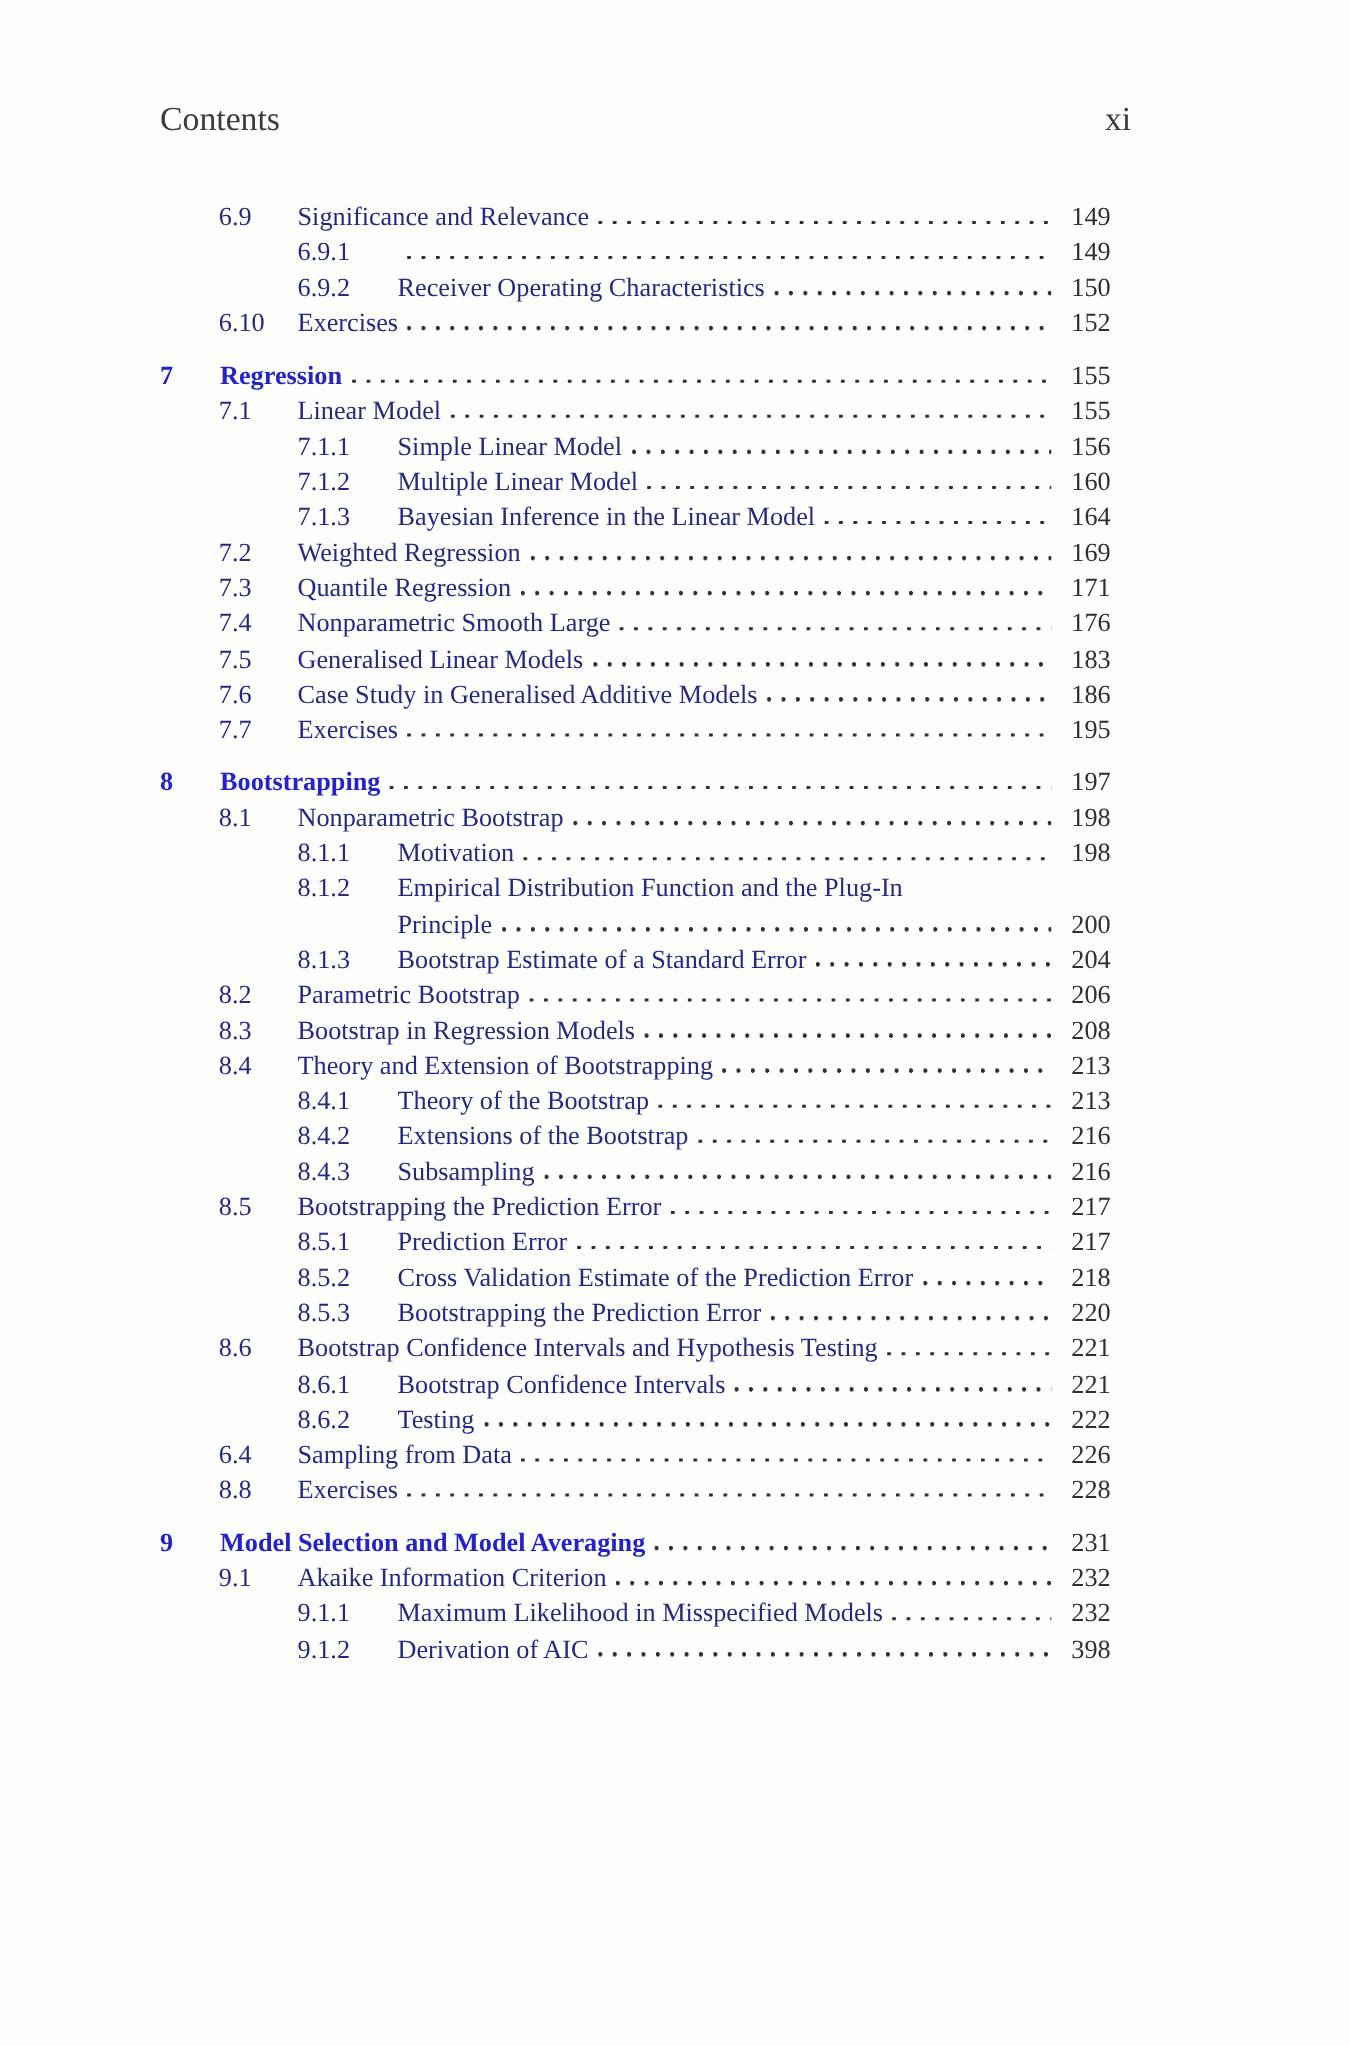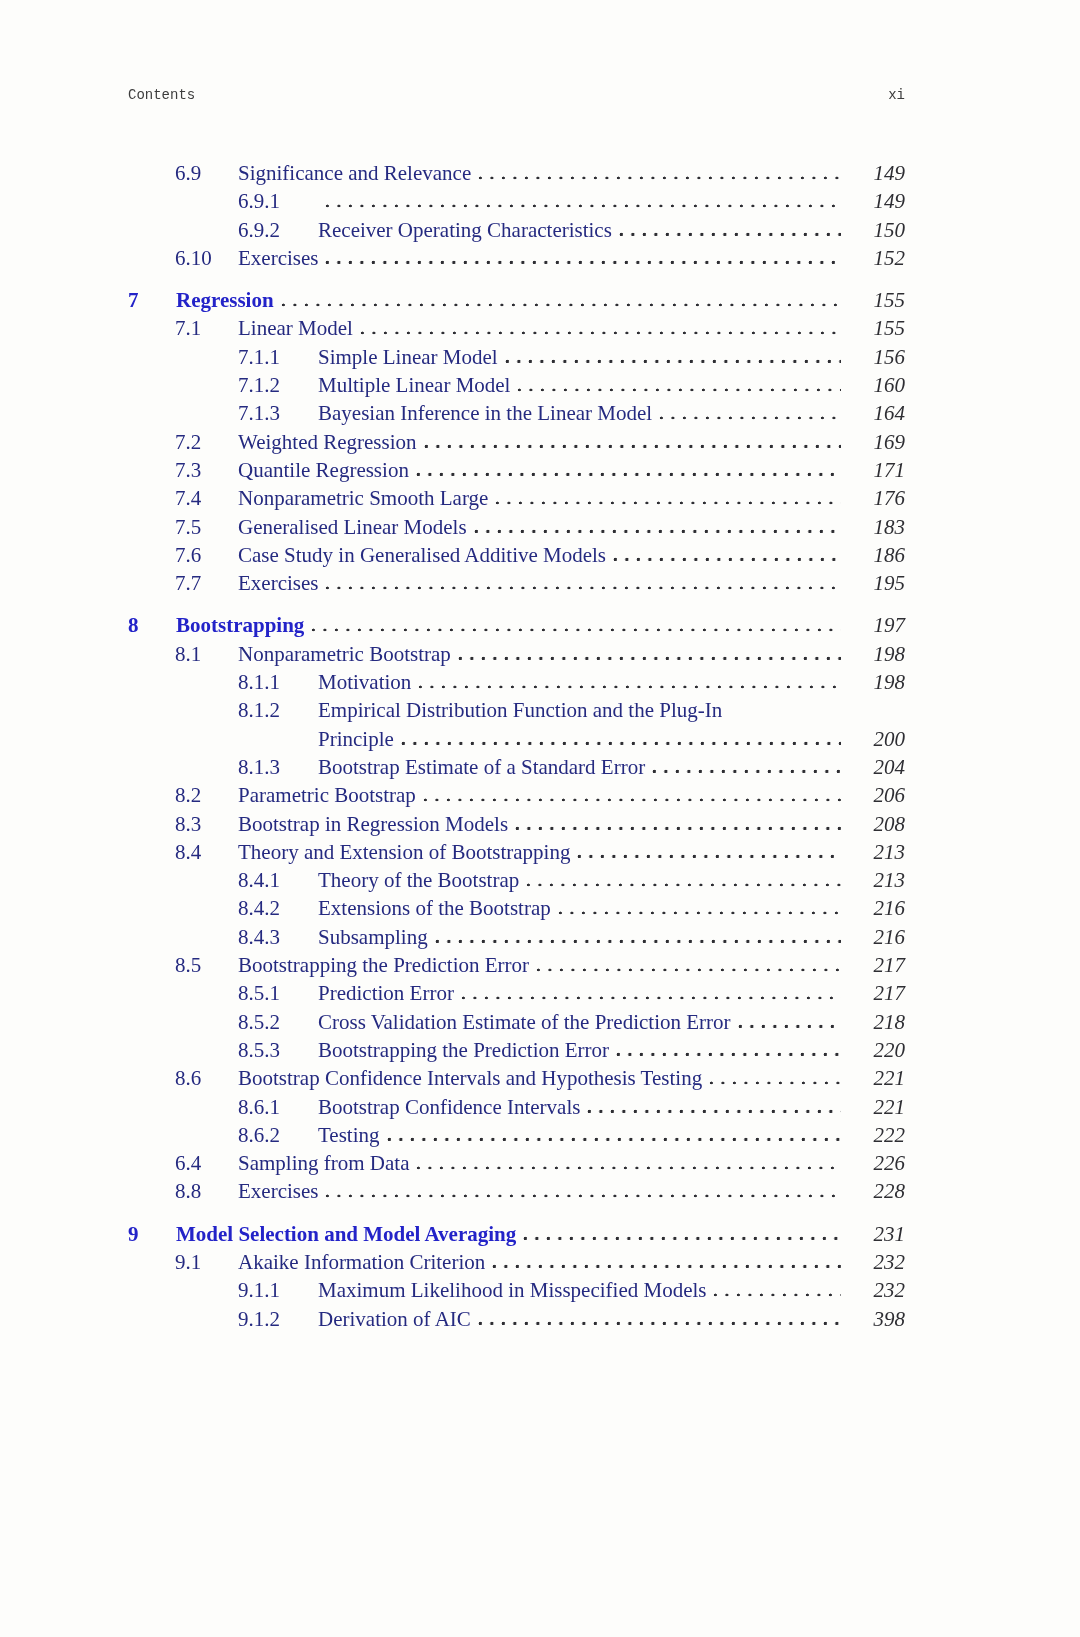--- a/index.html
+++ b/index.html
@@ -17,24 +17,23 @@
     overflow: hidden;
   }
   .page {
     width: 1080px; height: 1637px;
     padding: 82px 175px 0 128px;
   }
   .running-header {
     display: flex;
     justify-content: space-between;
     align-items: flex-start;
-    font-size: 14px;
+    font-size: 27px;
     line-height: 26px;
     color: var(--header);
-    font-family: Liberation Mono, monospace;
   }
   .toc {
     margin-top: 51px;
   }
   .toc-row {
     display: flex;
     align-items: baseline;
     font-size: 21px;
     line-height: 28.3px;
     color: var(--link);
@@ -57,25 +56,23 @@
     height: 4.5px;
     margin-left: 7px;
     margin-right: 16px;
     background-image: radial-gradient(circle at 2.2px 2.2px, var(--ink) 1.45px, transparent 1.8px);
     background-size: 11.5px 4.5px;
     background-repeat: repeat-x;
     background-position: left bottom;
   }
   .page-num {
     flex: 0 0 48px;
-    text-align: right;
     font-weight: normal;
     color: var(--ink);
     white-space: nowrap;
-    font-style: italic;
   }
 </style>
 </head>
 <body>
 
 <div class="page">
   <div class="running-header">
     <span>Contents</span>
     <span>xi</span>
   </div>

